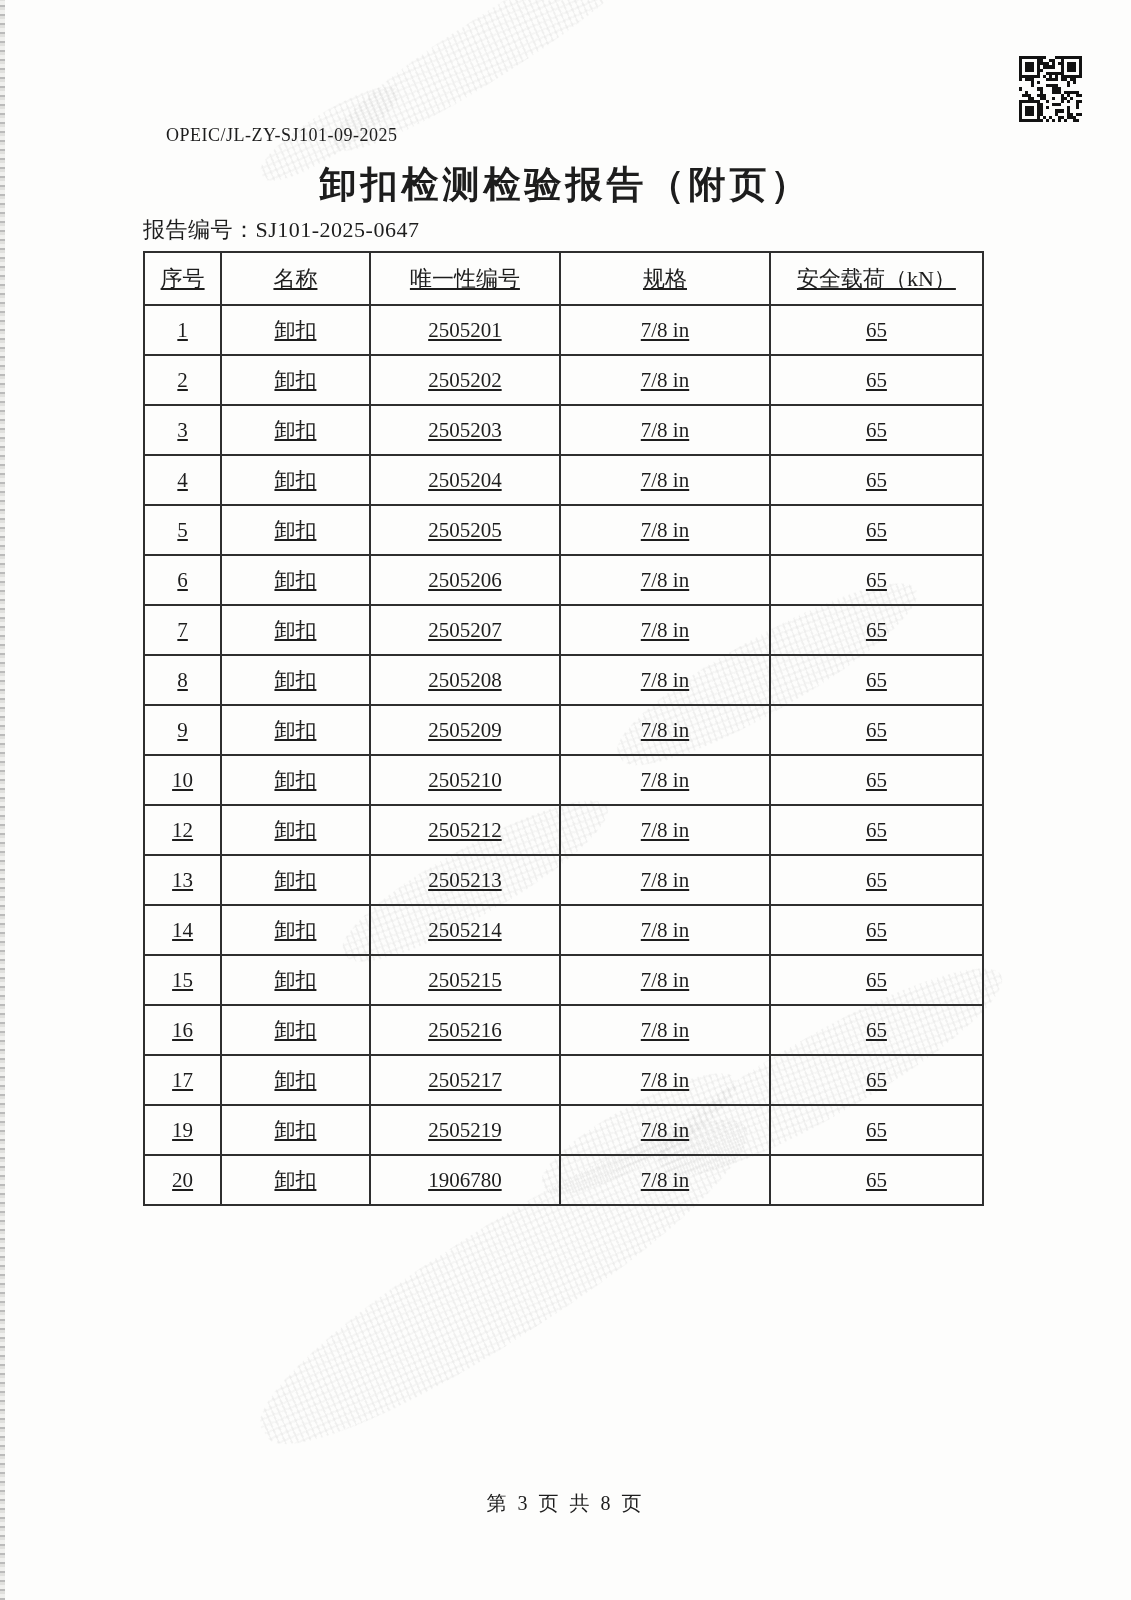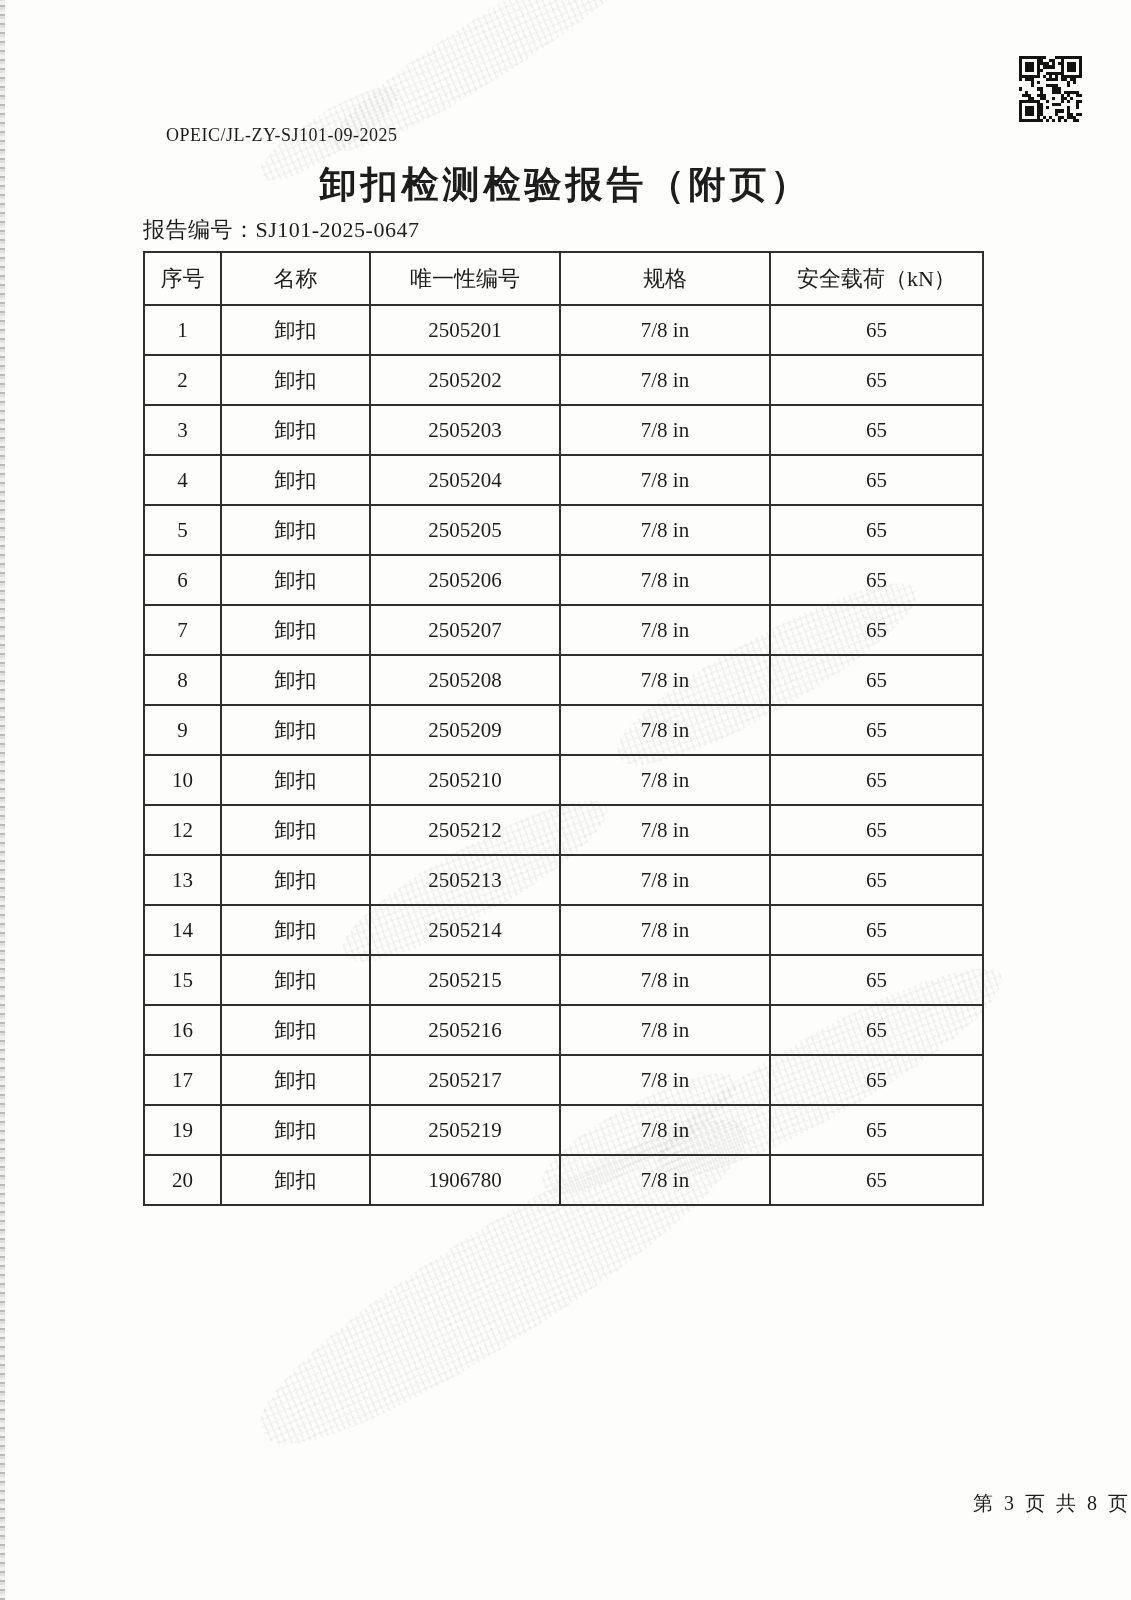--- a/index.html
+++ b/index.html
@@ -47,33 +47,34 @@
     white-space:nowrap;
   }
   .report-line{
     position:absolute;left:143px;top:215px;width:841px;
     text-align:left;font-size:22px;letter-spacing:.5px;
   }
   table.report-table{
     position:absolute;left:143px;top:251px;width:841px;
     border-collapse:collapse;table-layout:fixed;
     font-size:21px;
+    text-decoration:underline;
   }
   .report-table th,.report-table td{
     border:2px solid #2f2f2f;
     text-align:center;vertical-align:middle;
     padding:0;
     font-weight:normal;
     overflow:hidden;white-space:nowrap;
   }
   .report-table thead th{height:51px;font-size:22px;}
   .report-table tbody td{height:48px;}
   .footer{
     position:absolute;left:0;top:1490px;width:100%;
-    text-align:right;font-size:20px;letter-spacing:3px;
+    text-align:center;font-size:20px;letter-spacing:3px;
   }
 </style>
 </head>
 <body>
 
 <div class="page">
 
   <div id="wm-layer">
       <div class="wm" style="left: 305px; top: 12px; width: 380px; height: 62px; transform: rotate(-33deg);"></div>
       <div class="wm" style="left: 250px; top: 112px; width: 160px; height: 42px; transform: rotate(-33deg);"></div>

